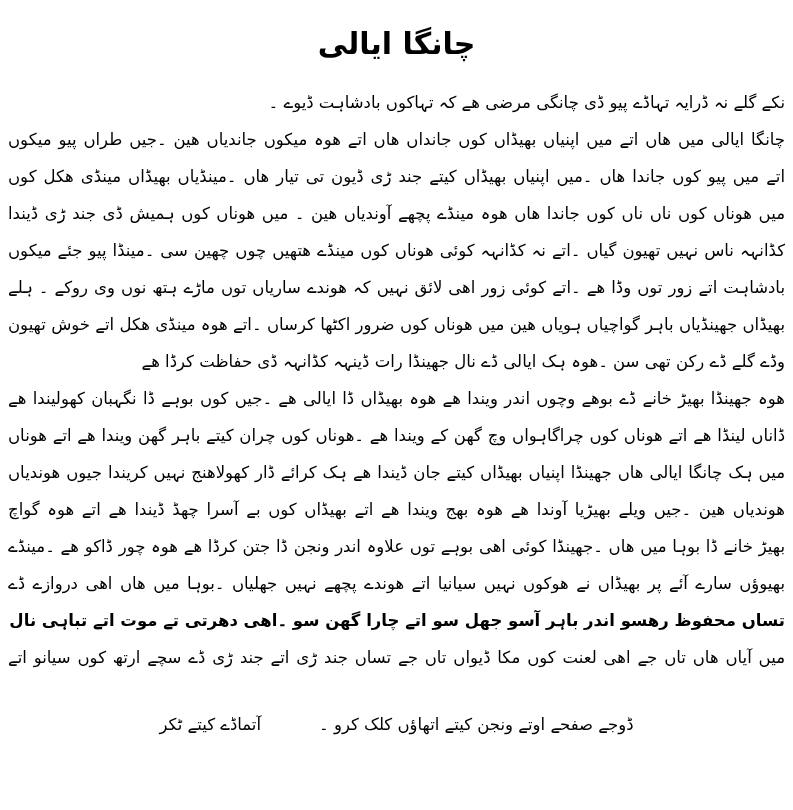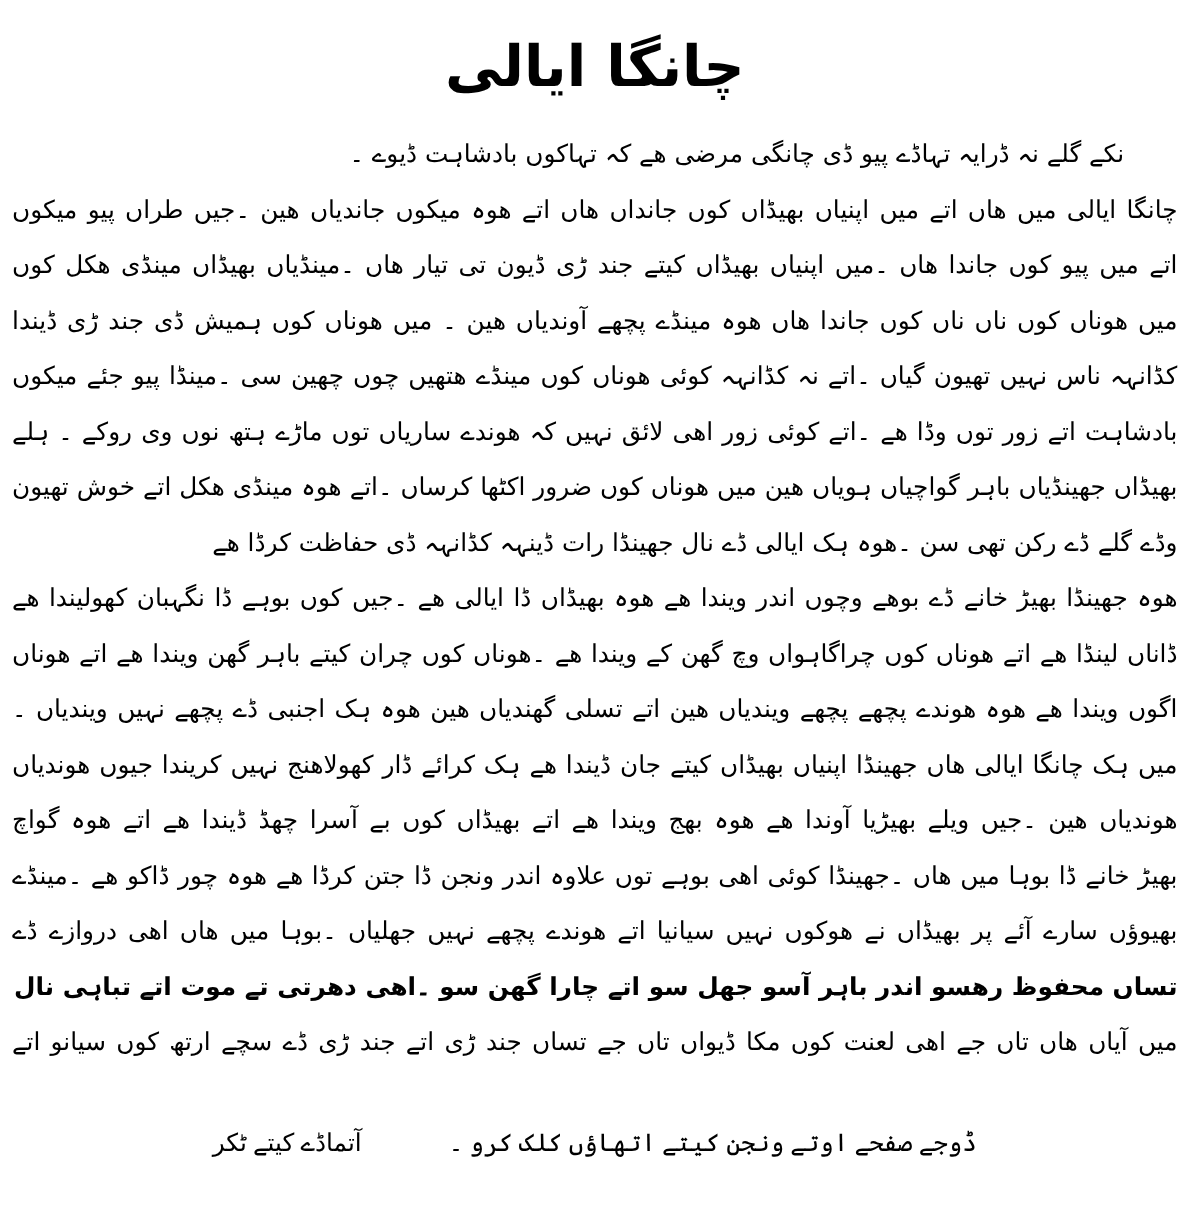--- a/index.html
+++ b/index.html
@@ -15,21 +15,21 @@
     height: 810px;
     background: #ffffff;
     color: #000000;
     font-family: "DejaVu Sans", sans-serif;
     box-sizing: border-box;
     padding: 0 8px;
   }
   .doc-title {
     direction: rtl;
     text-align: center;
-    font-size: 38px;
+    font-size: 30px;
     font-weight: bold;
     margin: 0;
     padding-top: 16px;
     height: 62px;
     line-height: 56px;
     color: #000000;
   }
   .text-body {
     margin-top: 6px;
   }
@@ -56,33 +56,32 @@
     padding-right: 0;
     padding-left: 266px;
   }
   .line.end-left-small {
     text-align: left;
     padding-left: 150px;
     font-weight: bold;
   }
   
   .line.flush-right {
-    text-align: left;
+    text-align: right;
     padding-left: 225px;
   }
   .footer-line {
     direction: rtl;
     margin-top: 30px;
     font-size: 16.5px;
     line-height: 37px;
     height: 37px;
     text-align: center;
     white-space: nowrap;
     color: #000000;
-    font-family: Liberation Serif, serif;
   }
   .footer-gap {
     display: inline-block;
     width: 58px;
   }
 </style>
 </head>
 <body>
 
 <div class="page">
@@ -96,21 +95,20 @@
     <div class="line just">چانگا ایالی میں ھاں اتے میں اپنیاں بھیڈاں کوں جانداں ھاں اتے ھوہ میکوں جاندیاں ھین ۔جیں طراں پیو میکوں جاندا ھے</div>
     <div class="line just">اتے میں پیو کوں جاندا ھاں ۔میں اپنیاں بھیڈاں کیتے جند ڑی ڈیون تی تیار ھاں ۔مینڈیاں بھیڈاں مینڈی ھکل کوں سیاندیاں ھین اتے</div>
     <div class="line just">میں ھوناں کوں ناں ناں کوں جاندا ھاں ھوہ مینڈے پچھے آوندیاں ھین ۔ میں ھوناں کوں ہمیش ڈی جند ڑی ڈیندا ھاں اتے ھوہ</div>
     <div class="line just">کڈانہہ ناس نہیں تھیون گیاں ۔اتے نہ کڈانہہ کوئی ھوناں کوں مینڈے ھتھیں چوں چھین سی ۔مینڈا پیو جئے میکوں ڈتا ھے ھوہ ھیں وی</div>
     <div class="line just">بادشاہت اتے زور توں وڈا ھے ۔اتے کوئی زور اھی لائق نہیں کہ ھوندے ساریاں توں ماڑے ہتھ نوں وی روکے ۔ ہلے توئی ھوہ ساریاں</div>
     <div class="line just">بھیڈاں جھینڈیاں باہر گواچیاں ہویاں ھین میں ھوناں کوں ضرور اکٹھا کرساں ۔اتے ھوہ مینڈی ھکل اتے خوش تھیون گیاں ۔اتے ہک</div>
     <div class="line end-left">وڈے گلے ڈے رکن تھی سن ۔ھوہ ہک ایالی ڈے نال جھینڈا رات ڈینہہ کڈانہہ ڈی حفاظت کرڈا ھے</div>
 
     <div class="line just">ھوہ جھینڈا بھیڑ خانے ڈے بوھے وچوں اندر ویندا ھے ھوہ بھیڈاں ڈا ایالی ھے ۔جیں کوں بوہے ڈا نگہبان کھولیندا ھے ھوہ ھوناں</div>
     <div class="line just">ڈاناں لینڈا ھے اتے ھوناں کوں چراگاہواں وچ گھن کے ویندا ھے ۔ھوناں کوں چران کیتے باہر گھن ویندا ھے اتے ھوناں ڈے اگوں</div>
-    <div class="line just">اگوں ویندا ھے ھوہ ھوندے پچھے پچھے ویندیاں ھین اتے تسلی گھندیاں ھین ھوہ ہک اجنبی ڈے پچھے نہیں ویندیاں ۔</div>
 
     <div class="line just">میں ہک چانگا ایالی ھاں جھینڈا اپنیاں بھیڈاں کیتے جان ڈیندا ھے ہک کرائے ڈار کھولاھنج نہیں کریندا جیوں ھوندیاں اپنیاں</div>
     <div class="line just">ھوندیاں ھین ۔جیں ویلے بھیڑیا آوندا ھے ھوہ بھج ویندا ھے اتے بھیڈاں کوں بے آسرا چھڈ ڈیندا ھے اتے ھوہ گواچ ویندیاں ھین ۔</div>
 
     <div class="line just">بھیڑ خانے ڈا بوہا میں ھاں ۔جھینڈا کوئی اھی بوہے توں علاوہ اندر ونجن ڈا جتن کرڈا ھے ھوہ چور ڈاکو ھے ۔مینڈے توں پہلاں</div>
     <div class="line just">بھیوؤں سارے آئے پر بھیڈاں نے ھوکوں نہیں سیانیا اتے ھوندے پچھے نہیں جھلیاں ۔بوہا میں ھاں اھی دروازے ڈے وچوں تساں ونجو</div>
     <div class="line end-left-small">تساں محفوظ رھسو اندر باہر آسو جھل سو اتے چارا گھن سو ۔اھی دھرتی تے موت اتے تباہی نال آفت آئی ھے ۔</div>
     <div class="line just">میں آیاں ھاں تاں جے اھی لعنت کوں مکا ڈیواں تاں جے تساں جند ڑی اتے جند ڑی ڈے سچے ارتھ کوں سیانو اتے برکت گھنو ۔</div>
 
   </div>

